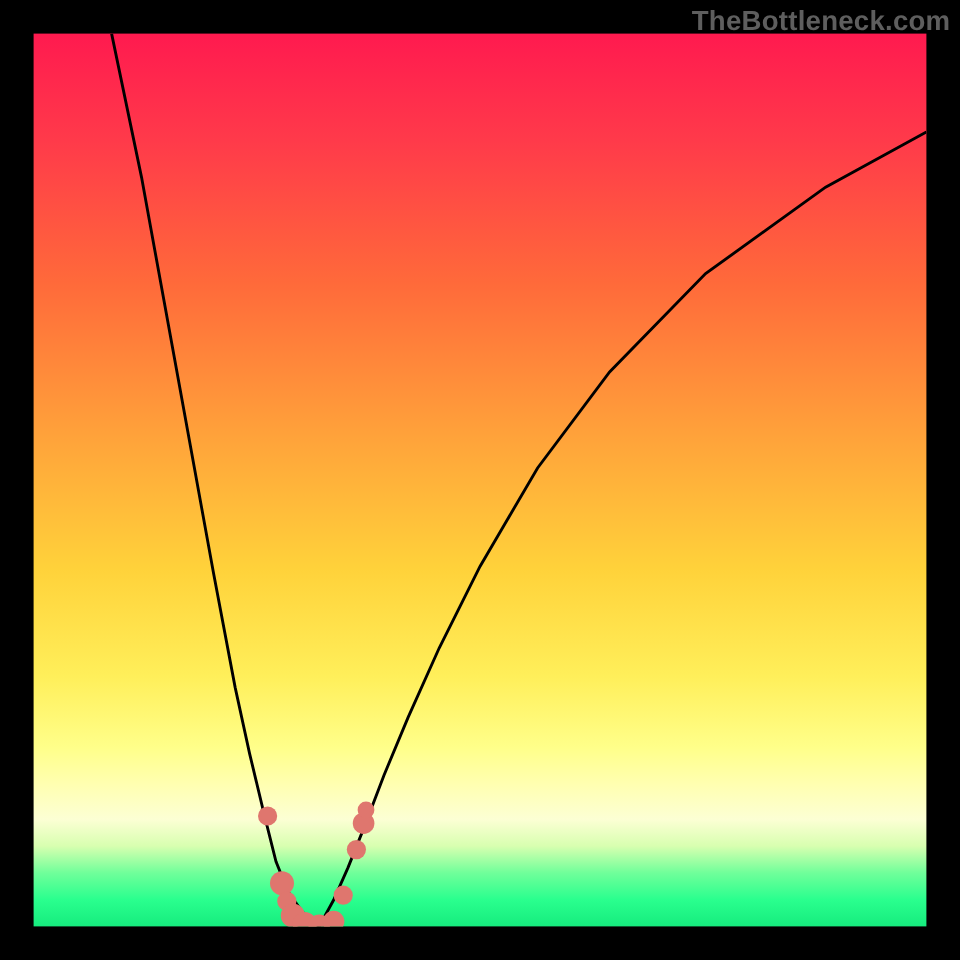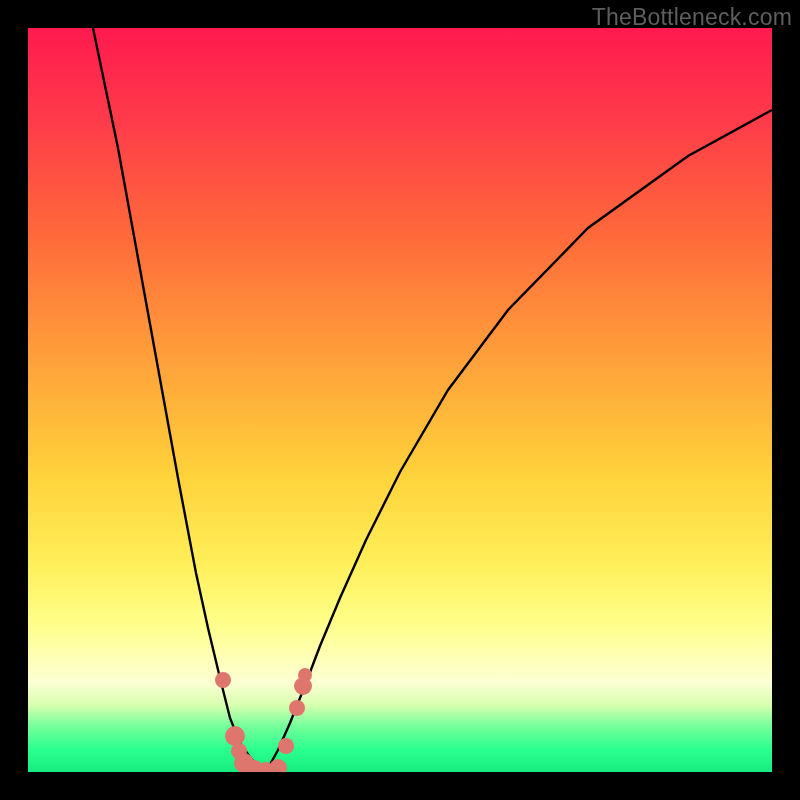--- a/index.html
+++ b/index.html
@@ -38,21 +38,21 @@
       #2aff8e 97%,
       #16ec7e 100%
     );
   }
   .watermark {
     position: absolute;
     top: 4px;
     right: 8px;
     color: #5e5e5e;
     font-size: 23px;
-    font-weight: 400;
+    font-weight: 700;
     letter-spacing: 0.2px;
     user-select: none;
     text-align: center;
   }
   svg.curves {
     position: absolute;
     inset: 0;
   }
   .dot {
     fill: #df766e;

